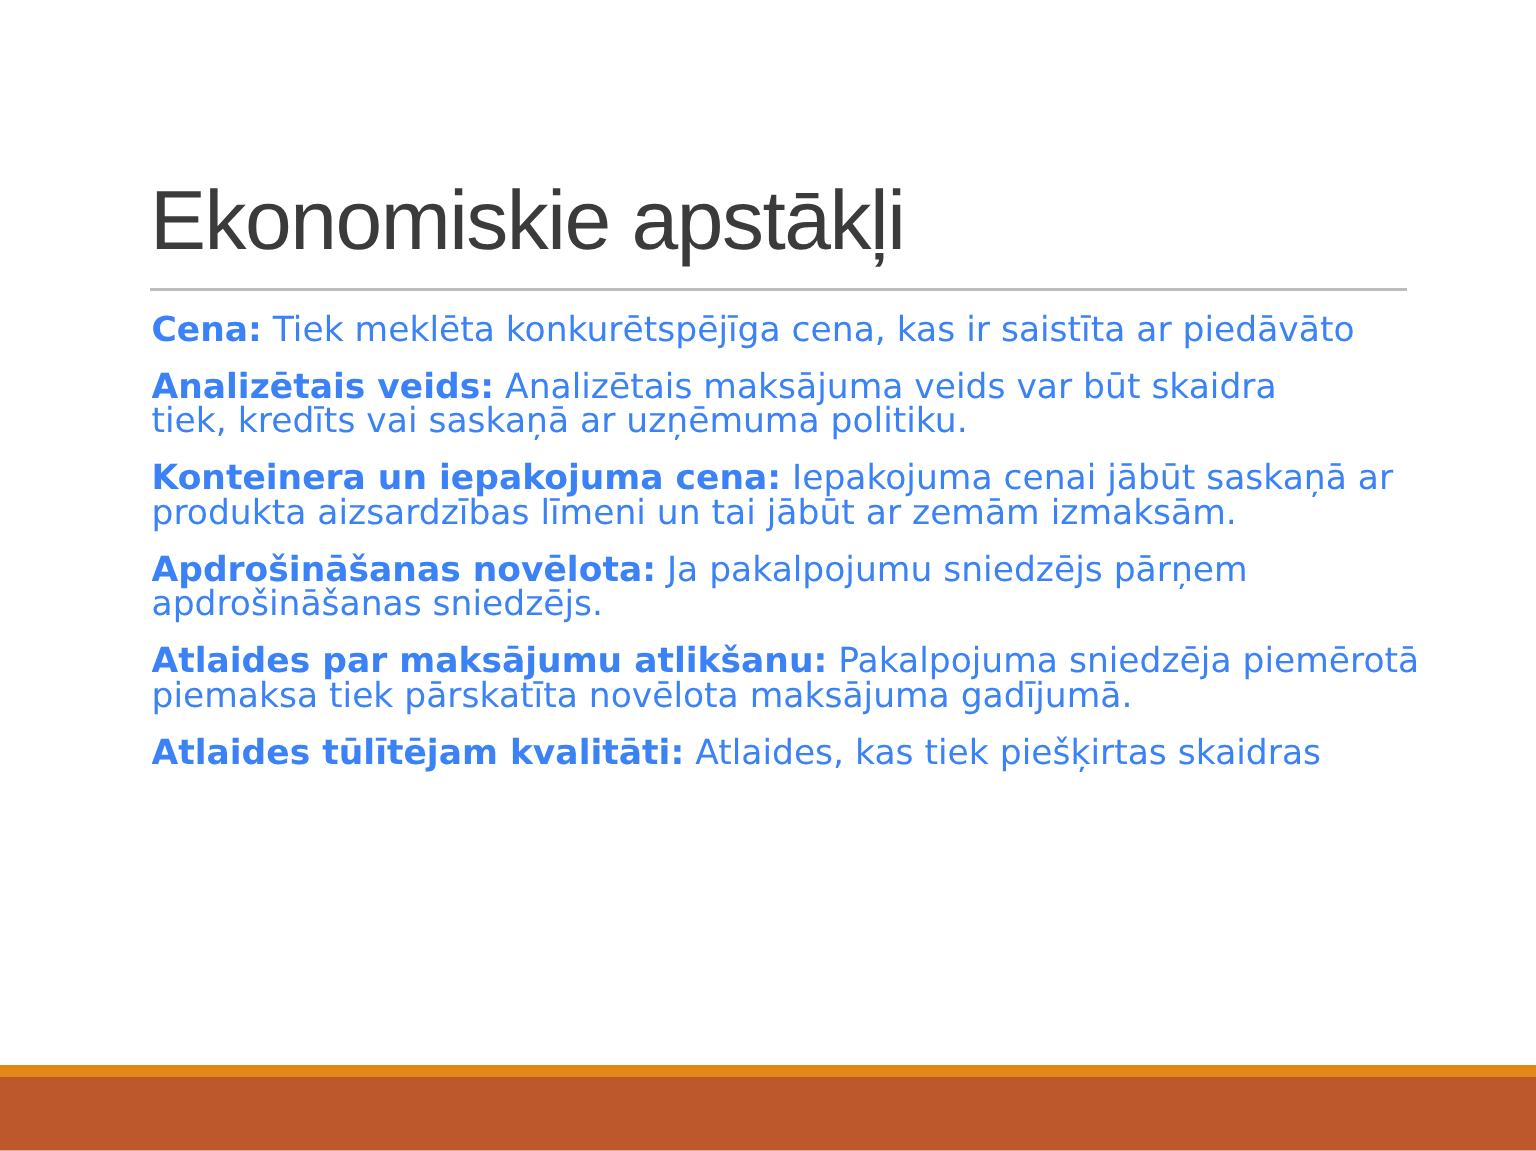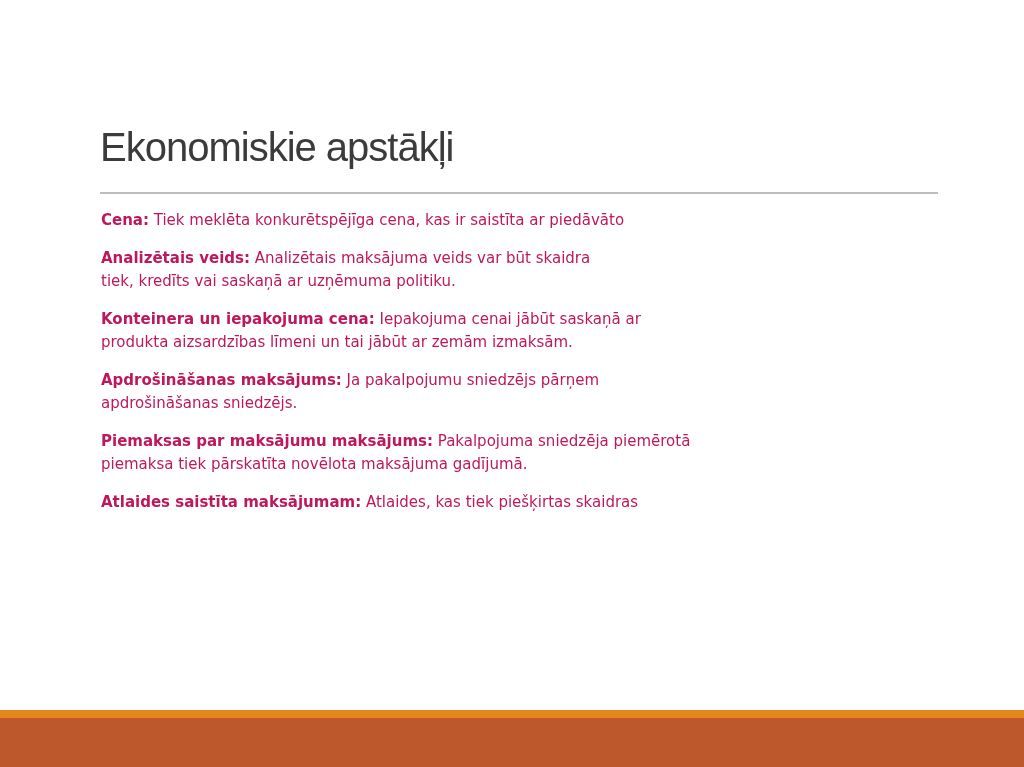--- a/index.html
+++ b/index.html
@@ -5,34 +5,34 @@
     html, body { margin: 0; padding: 0; }
     body {
       width: 1024px; height: 767px; position: relative; overflow: hidden;
       background: #ffffff;
       font-family: "DejaVu Sans", "Liberation Sans", sans-serif;
       color: #3a3a3a;
     }
     .slide-title {
       position: absolute; left: 100px; top: 112px;
       font-family: "Liberation Sans", "DejaVu Sans", sans-serif;
-      font-size: 40px; line-height: 70px; color: #3b3b3b;
+      font-size: 56px; line-height: 70px; color: #3b3b3b;
       letter-spacing: -1px;
       margin: 0; font-weight: normal;
     }
     .title-divider {
       position: absolute; left: 100px; top: 192px; width: 838px; height: 2px;
       background: #bdbdbd;
     }
     .content {
       position: absolute; left: 101px; top: 209px; width: 830px;
     }
     .para {
-      font-size: 15px; line-height: 23px; margin: 0 0 15px 0;
-      color: #be185d;
+      font-size: 23px; line-height: 23px; margin: 0 0 15px 0;
+      color: #3b82f6;
     }
     .para .term { font-weight: bold; }
     .para .line { display: block; white-space: nowrap; }
     .footer-accent {
       position: absolute; left: 0; top: 710px; width: 1024px; height: 8px;
       background: #e48719;
     }
     .footer-band {
       position: absolute; left: 0; top: 718px; width: 1024px; height: 49px;
       background: #bd582c;
@@ -50,26 +50,26 @@
   </p>
   <p class="para">
     <span class="line"><span class="term">Analizētais veids:</span><span> Analizētais maksājuma veids var būt skaidra</span></span>
     <span class="line">tiek, kredīts vai saskaņā ar uzņēmuma politiku.</span>
   </p>
   <p class="para">
     <span class="line"><span class="term">Konteinera un iepakojuma cena:</span><span> Iepakojuma cenai jābūt saskaņā ar</span></span>
     <span class="line">produkta aizsardzības līmeni un tai jābūt ar zemām izmaksām.</span>
   </p>
   <p class="para">
-    <span class="line"><span class="term">Apdrošināšanas maksājums:</span><span> Ja pakalpojumu sniedzējs pārņem</span></span>
+    <span class="line"><span class="term">Apdrošināšanas novēlota:</span><span> Ja pakalpojumu sniedzējs pārņem</span></span>
     <span class="line">apdrošināšanas sniedzējs.</span>
   </p>
   <p class="para">
-    <span class="line"><span class="term">Piemaksas par maksājumu maksājums:</span><span> Pakalpojuma sniedzēja piemērotā</span></span>
+    <span class="line"><span class="term">Atlaides par maksājumu atlikšanu:</span><span> Pakalpojuma sniedzēja piemērotā</span></span>
     <span class="line">piemaksa tiek pārskatīta novēlota maksājuma gadījumā.</span>
   </p>
   <p class="para">
-    <span class="line"><span class="term">Atlaides saistīta maksājumam:</span><span> Atlaides, kas tiek piešķirtas skaidras</span></span>
+    <span class="line"><span class="term">Atlaides tūlītējam kvalitāti:</span><span> Atlaides, kas tiek piešķirtas skaidras</span></span>
   </p>
 </div>
 
 <div class="footer-accent"></div>
 <div class="footer-band"></div>
 
 </body></html>

